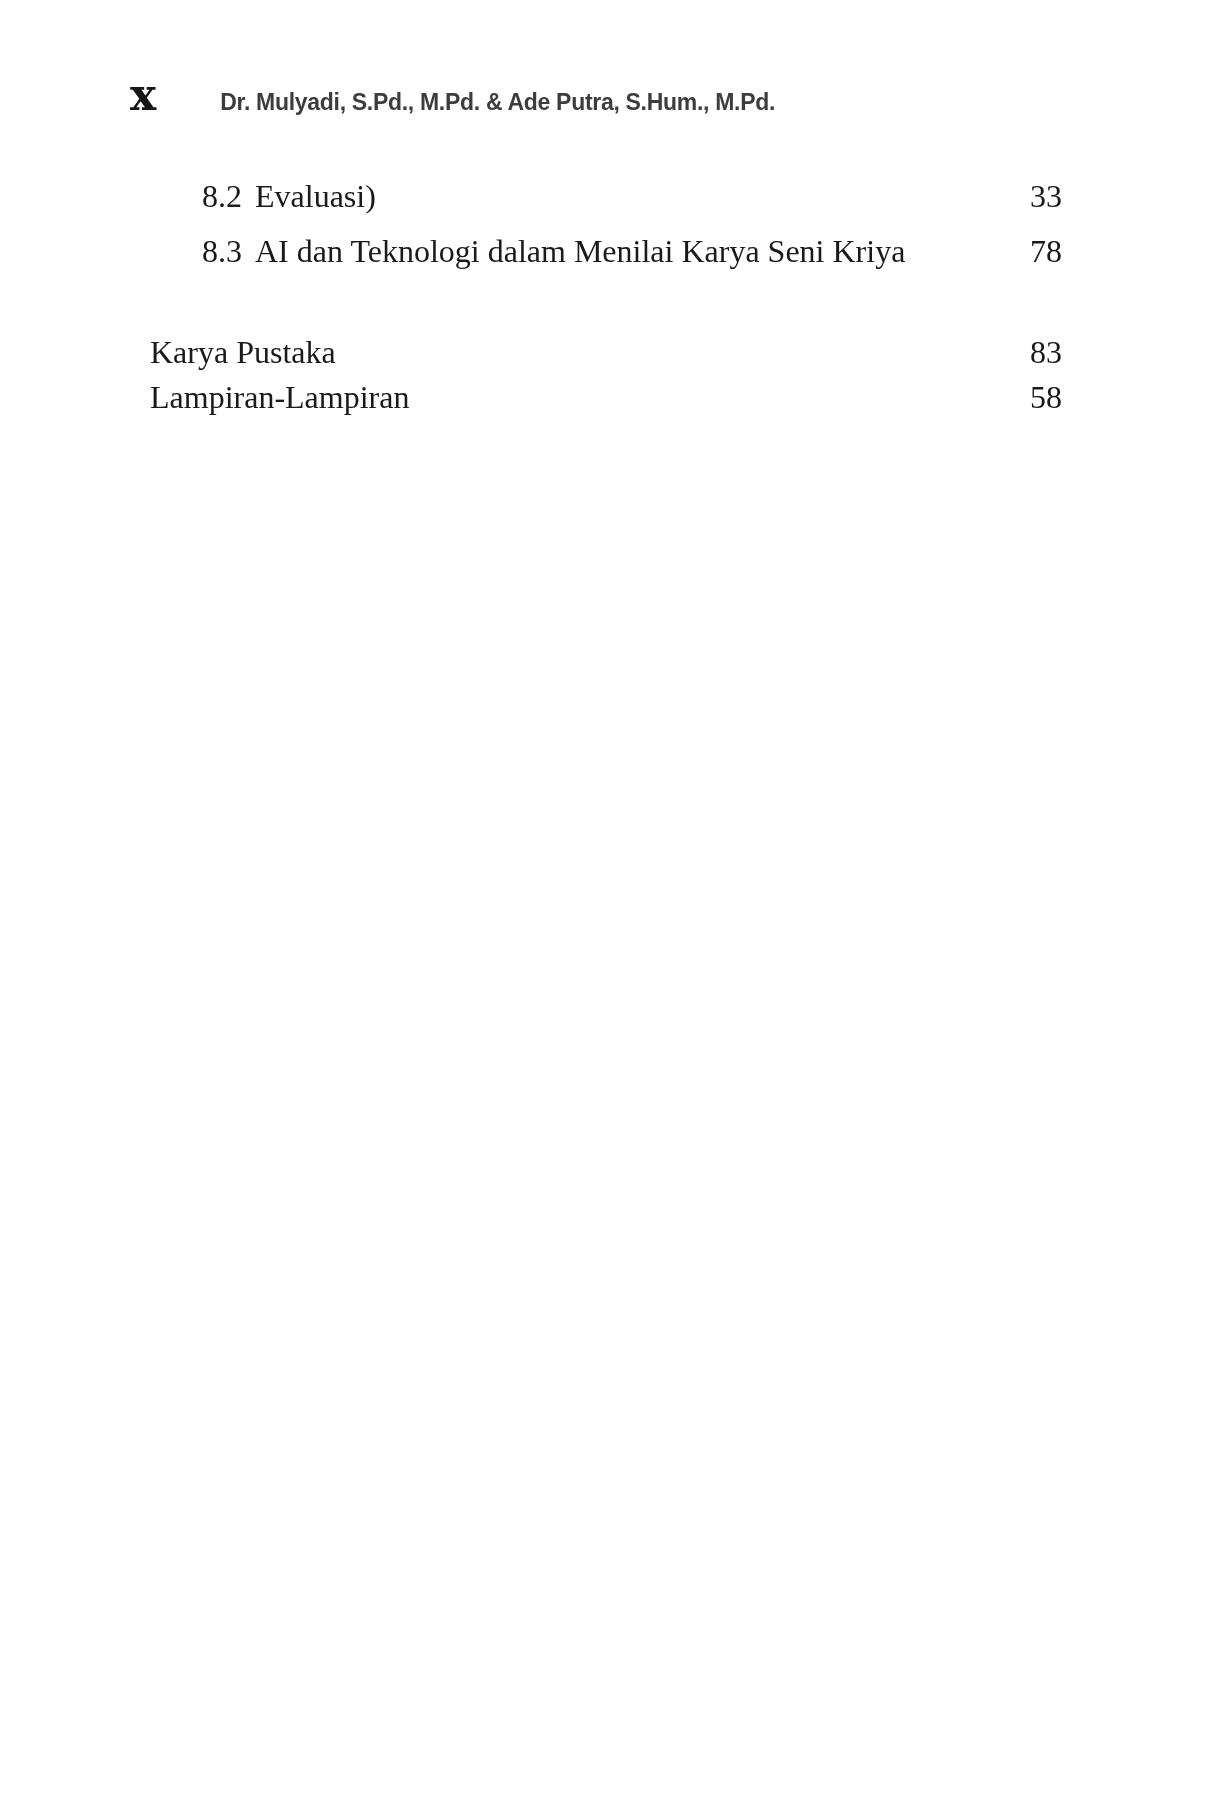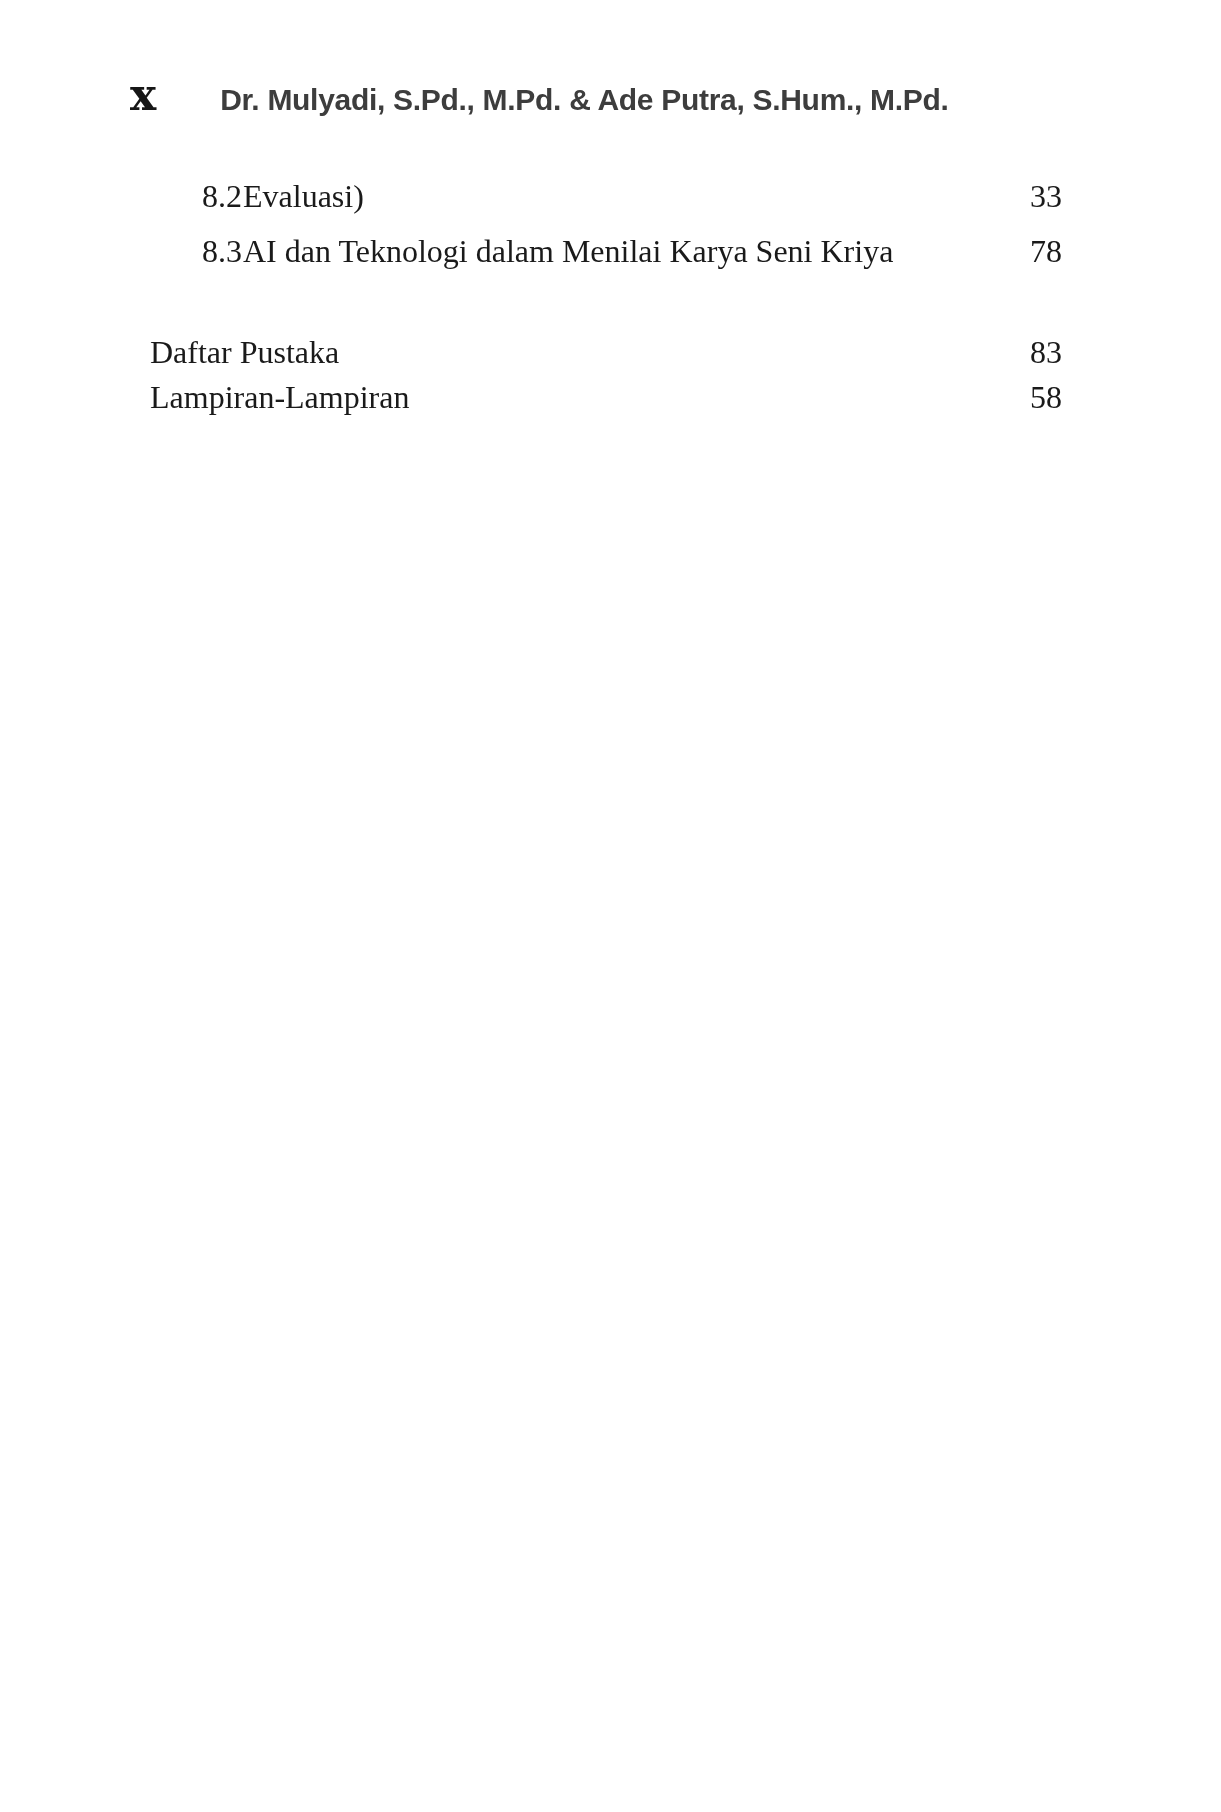--- a/index.html
+++ b/index.html
@@ -32,36 +32,37 @@
     font-family: "DejaVu Serif", serif;
     font-weight: bold;
     font-size: 44px;
     line-height: 46px;
     color: #161616;
     margin-left: 10px;
   }
   .author-line {
     font-family: "Liberation Sans", sans-serif;
     font-weight: bold;
-    font-size: 30px;
+    font-size: 23px;
     letter-spacing: -0.3px;
     color: #3d3d3d;
     margin-left: 64px;
   }
   
   .toc-sections {
     margin-top: 56px;
     margin-left: 82px;   
   }
   .toc-row {
     display: flex;
     align-items: center;
     font-size: 32px;
     line-height: 45px;
     margin-bottom: 10px;
+    gap: 12px;
   }
   .toc-num {
     flex: 0 0 41px;
     white-space: nowrap;
   }
   .toc-title {
     flex: 1 1 auto;
     min-width: 0;
   }
   .toc-line { display: block; }
@@ -108,21 +109,21 @@
       <span class="toc-page">78</span>
     </div>
 
 
   </div>
 
   <div class="toc-backmatter">
 
     <div class="toc-row">
       <span class="toc-title">
-        <span class="toc-line">Daftar Pustaka</span>
+        <span class="toc-line">Karya Pustaka</span>
       </span>
       <span class="toc-page">83</span>
     </div>
 
     <div class="toc-row">
       <span class="toc-title">
         <span class="toc-line">Lampiran-Lampiran</span>
       </span>
       <span class="toc-page">58</span>
     </div>

